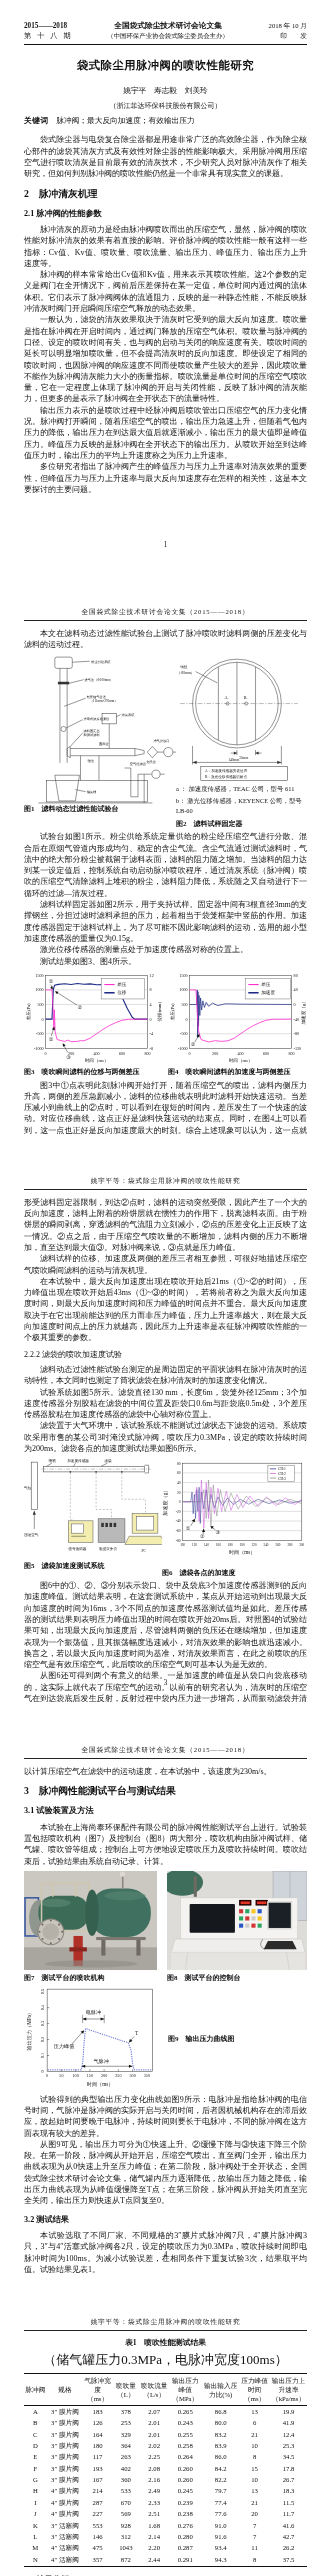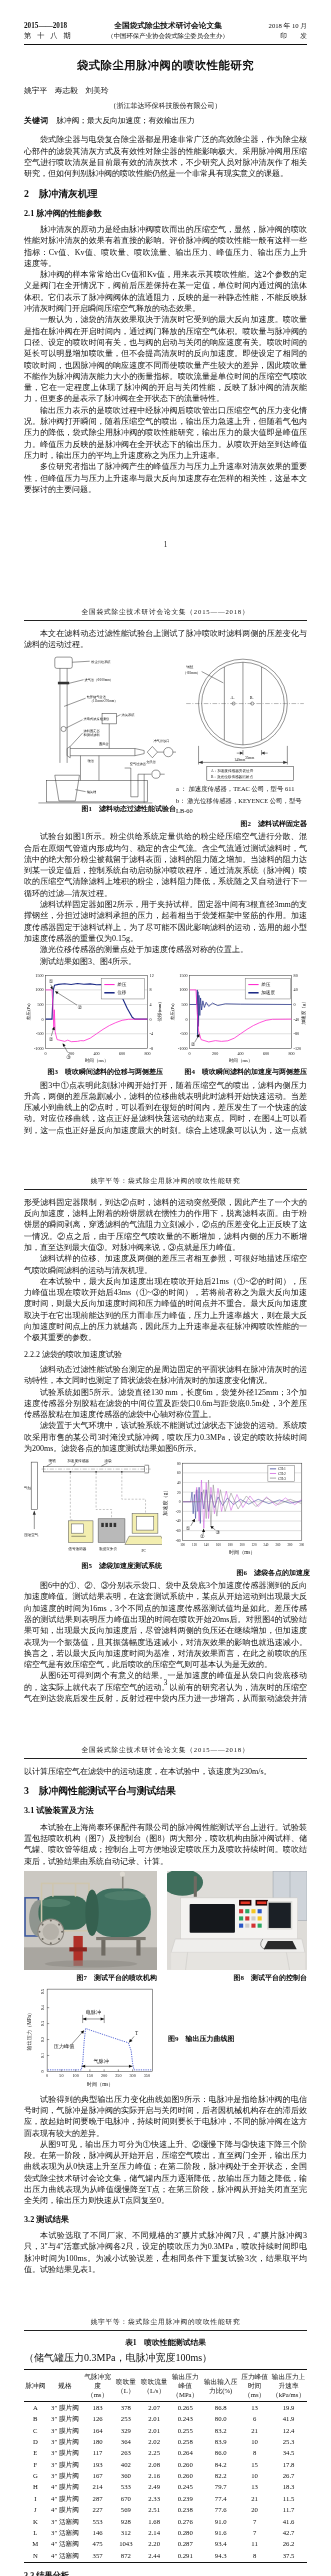--- a/index.html
+++ b/index.html
@@ -16,50 +16,50 @@
   
   .mast{display:flex;align-items:flex-start;padding-top:20.6px;}
   .mast .ml{width:62px;font-size:7.2px;font-weight:bold;line-height:10.3px;}
   .mast .ml .sp{font-weight:normal;letter-spacing:2.1px;}
   .mast .mc{flex:1;text-align:center;}
   .mast .mc .t1{font-size:7.7px;font-weight:bold;line-height:10.3px;}
   .mast .mc .t2{font-size:6.4px;line-height:9.8px;}
   .mast .mr{width:57px;text-align:right;font-size:6.7px;line-height:10.3px;}
   .mastrule{border-bottom:1px solid #111;margin-top:3.1px;}
   .title{font-size:11.3px;font-weight:bold;text-align:center;margin-top:12.4px;letter-spacing:0.5px;}
-  .authors{text-align:left;font-size:7.7px;margin-top:13.4px;}
+  .authors{text-align:center;font-size:7.7px;margin-top:13.4px;}
   .affil{text-align:center;font-size:7px;margin-top:4.6px;}
   .meta{font-size:7.7px;line-height:11.3px;text-align:justify;margin-top:4.6px;}
   .meta b{letter-spacing:0.5px;}
   
   .runhead{padding-top:41px;}
   .rh-text{text-align:center;font-size:6.7px;letter-spacing:0.8px;color:#222;}
   .rh-rule{border-bottom:0.8px solid #222;margin-top:2.6px;}
   .pageno{position:absolute;bottom:18.5px;left:0;right:0;text-align:center;font-size:7.2px;}
   
   p.body{font-size:8px;line-height:11.3px;text-align:justify;margin:0;text-indent:2em;}
   p.noind{text-indent:0;}
   .h1{font-size:9.8px;font-weight:bold;margin:8.2px 0 6.2px;}
   .h2{font-size:8.2px;font-weight:bold;margin:7.2px 0 5.2px;}
   .h3{font-size:8px;font-weight:normal;margin:5.2px 0 4.1px;}
   
   .figrow{display:flex;justify-content:space-between;align-items:flex-start;margin:4.1px 0 2.1px;}
-  .figcol{display:flex;flex-direction:column;align-items:flex-end;}
+  .figcol{display:flex;flex-direction:column;align-items:flex-start;}
   .figcap{font-size:7px;font-weight:bold;text-align:center;margin-top:2.6px;}
   .fignote{font-size:6.4px;line-height:10.3px;align-self:flex-start;margin-top:2.1px;}
   .figcenter{display:flex;flex-direction:row;align-items:center;margin:2.1px 0;}
   svg{display:block;}
   svg text{fill:#111;font-family:"Liberation Serif","DejaVu Serif",serif;}
   .ln{stroke:#333;stroke-width:1;fill:none;}
   .grid{stroke:#999;stroke-width:.6;}
   .ax{stroke:#333;stroke-width:1;fill:none;}
   .st6{font-size:6.3px;} .st7{font-size:7px;} .st8{font-size:8px;} .st9{font-size:9px;} .st10{font-size:10px;}
   
   .tbl-title{font-size:7.7px;font-weight:bold;text-align:center;margin-top:7.2px;}
-  .tbl-sub{font-size:10px;text-align:left;margin-top:3.1px;}
+  .tbl-sub{font-size:13px;text-align:center;margin-top:3.1px;}
   table.t1{width:100%;border-collapse:collapse;font-size:6.7px;margin-top:4.1px;
     border-top:1px solid #111;border-bottom:1px solid #111;}
   table.t1 th{font-weight:normal;border-bottom:0.8px solid #111;padding:2.1px 0.5px;line-height:1.35;text-align:center;}
   table.t1 td{padding:1.5px 0.5px;text-align:center;line-height:1.25;}
 </style>
 </head>
 <body>
 
 <div id="doc">
   <div class="artifact"></div>
@@ -86,21 +86,21 @@
     <div class="affil">（浙江菲达环保科技股份有限公司）</div>
 
     <p class="meta"><b>关键词</b>　<span>脉冲阀；最大反向加速度；有效输出压力</span></p>
 
     <p class="body">袋式除尘器与电袋复合除尘器都是用途非常广泛的高效除尘器，作为除尘核心部件的滤袋其清灰方式及有效性对除尘器的性能影响极大。采用脉冲阀用压缩空气进行喷吹清灰是目前最有效的清灰技术，不少研究人员对脉冲清灰作了相关研究，但如何判别脉冲阀的喷吹性能仍然是一个非常具有现实意义的课题。</p>
     <div class="h1">2　脉冲清灰机理</div>
     <div class="h2">2.1 脉冲阀的性能参数</div>
     <p class="body">脉冲清灰的原动力是经由脉冲阀喷吹而出的压缩空气，显然，脉冲阀的喷吹性能对脉冲清灰的效果有着直接的影响。评价脉冲阀的喷吹性能一般有这样一些指标：Cv值、Kv值、喷吹量、喷吹流量、输出压力、峰值压力、输出压力上升速度等。</p>
     <p class="body">脉冲阀的样本常常给出Cv值和Kv值，用来表示其喷吹性能。这2个参数的定义是阀门在全开情况下，阀前后压差保持在某一定值，单位时间内通过阀的流体体积。它们表示了脉冲阀阀体的流通阻力，反映的是一种静态性能，不能反映脉冲清灰时阀门开启瞬间压缩空气释放的动态效果。</p>
     <p class="body">一般认为，滤袋的清灰效果取决于清灰时它受到的最大反向加速度。喷吹量是指在脉冲阀在开启时间内，通过阀门释放的压缩空气体积。喷吹量与脉冲阀的口径、设定的喷吹时间有关，也与阀的启动与关闭的响应速度有关。喷吹时间的延长可以明显增加喷吹量，但不会提高清灰时的反向加速度。即使设定了相同的喷吹时间，也因脉冲阀的响应速度不同而使喷吹量产生较大的差异，因此喷吹量不能作为脉冲阀清灰能力大小的衡量指标。喷吹流量是单位时间的压缩空气喷吹量，它在一定程度上体现了脉冲阀的开启与关闭性能，反映了脉冲阀的清灰能力，但更多的是表示了脉冲阀在全开状态下的流量特性。</p>
-    <p class="body">输出压力表示的是喷吹过程中经脉冲阀后喷吹管出口压缩空气的压力变化情况。脉冲阀打开瞬间，随着压缩空气的喷出，输出压力急速上升，但随着气包内压力的降低，袋式除尘用脉冲阀的喷吹性能研究，输出压力的最大值即是峰值压力。峰值压力反映的是脉冲阀在全开状态下的输出压力。从喷吹开始至到达峰值压力时，输出压力的平均上升速度称之为压力上升速率。</p>
+    <p class="body">输出压力表示的是喷吹过程中经脉冲阀后喷吹管出口压缩空气的压力变化情况。脉冲阀打开瞬间，随着压缩空气的喷出，输出压力急速上升，但随着气包内压力的降低，输出压力在到达最大值后就逐渐减小，输出压力的最大值即是峰值压力。峰值压力反映的是脉冲阀在全开状态下的输出压力。从喷吹开始至到达峰值压力时，输出压力的平均上升速度称之为压力上升速率。</p>
     <p class="body">多位研究者指出了脉冲阀产生的峰值压力与压力上升速率对清灰效果的重要性，但峰值压力与压力上升速率与最大反向加速度存在怎样的相关性，这是本文要探讨的主要问题。</p>
 
     <div class="pageno">1</div>
   </div>
 
   <div class="page" id="pg2">
     <div class="runhead">
       <div class="rh-text">全国袋式除尘技术研讨会论文集（2015——2018）</div>
       <div class="rh-rule"></div>
     </div>

